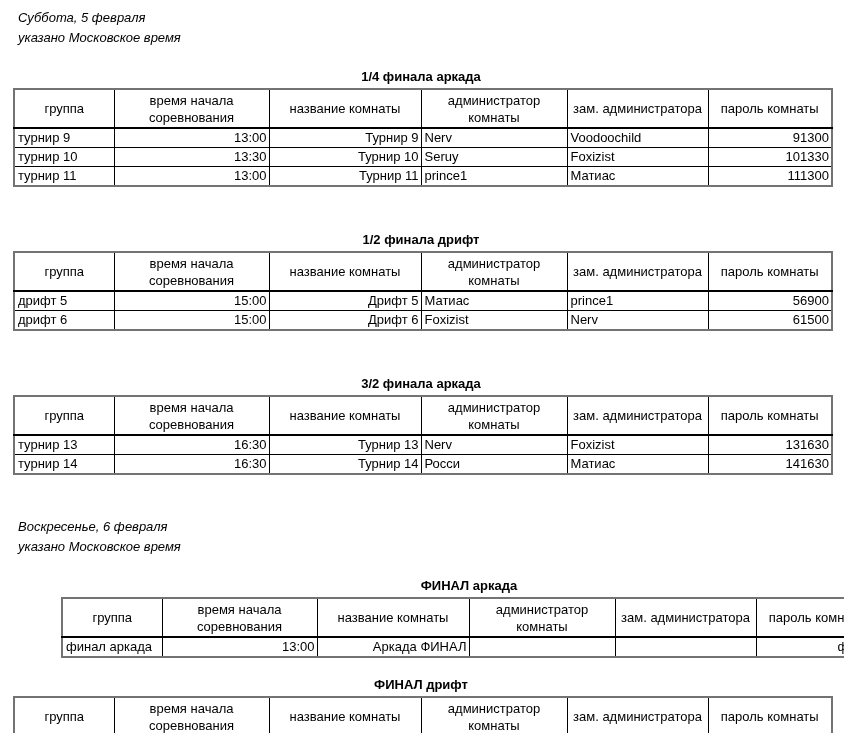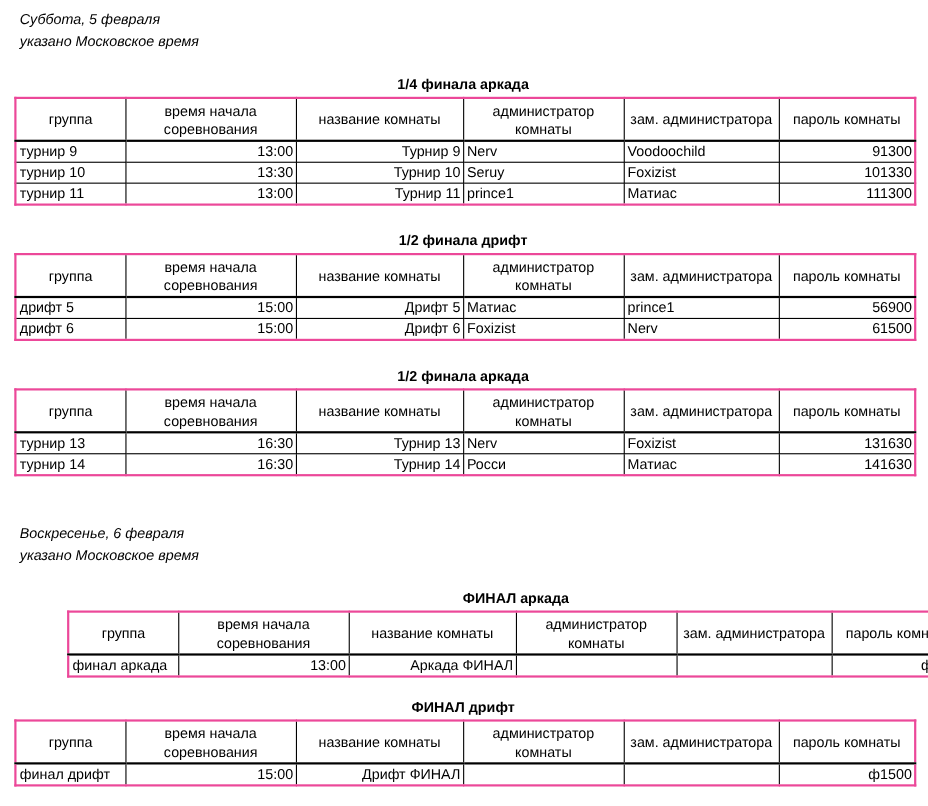--- a/index.html
+++ b/index.html
@@ -14,34 +14,34 @@
   .doc-header {
     margin-left: 5px;
     font-size: 13px;
     font-weight: normal;
     font-style: italic;
     line-height: 20px;
   }
   .doc-header.day2 { margin-top: 42px; }
   .tblock { width: 816px; }
   .t1 { margin-top: 21px; }
-  .t2, .t3 { margin-top: 24px; }
+  .t2, .t3 { margin-top: 45px; }
   .t4 { margin-top: 21px; padding-left: 48px; }
   .t5 { margin-top: 19px; }
   .ttitle {
     text-align: center;
     font-weight: bold;
     font-size: 13px;
     margin-bottom: 4px;
   }
   table.sched {
     border-collapse: collapse;
     table-layout: fixed;
     width: 820px;
-    border: 2px solid #ec4899;
+    border: 2px solid #737373;
     font-size: 13px;
   }
   .sched th {
     border: 1px solid #000;
     border-bottom: 2px solid #000;
     font-weight: normal;
     text-align: center;
     height: 37px;
     line-height: 17px;
     padding: 0 2px;
@@ -154,21 +154,21 @@
           <td class="ac">Дрифт 6</td>
           <td class="al">Foxizist</td>
           <td class="al">Nerv</td>
           <td class="ac">61500</td>
         </tr>
       </tbody>
     </table>
   </section>
 
   <section class="tblock t3">
-    <div class="ttitle">1/2 финала аркада</div>
+    <div class="ttitle">3/2 финала аркада</div>
     <table class="sched">
       <colgroup>
           <col style="width:100px">
           <col style="width:155px">
           <col style="width:152px">
           <col style="width:146px">
           <col style="width:141px">
           <col style="width:124px">
         </colgroup>
       <thead>

